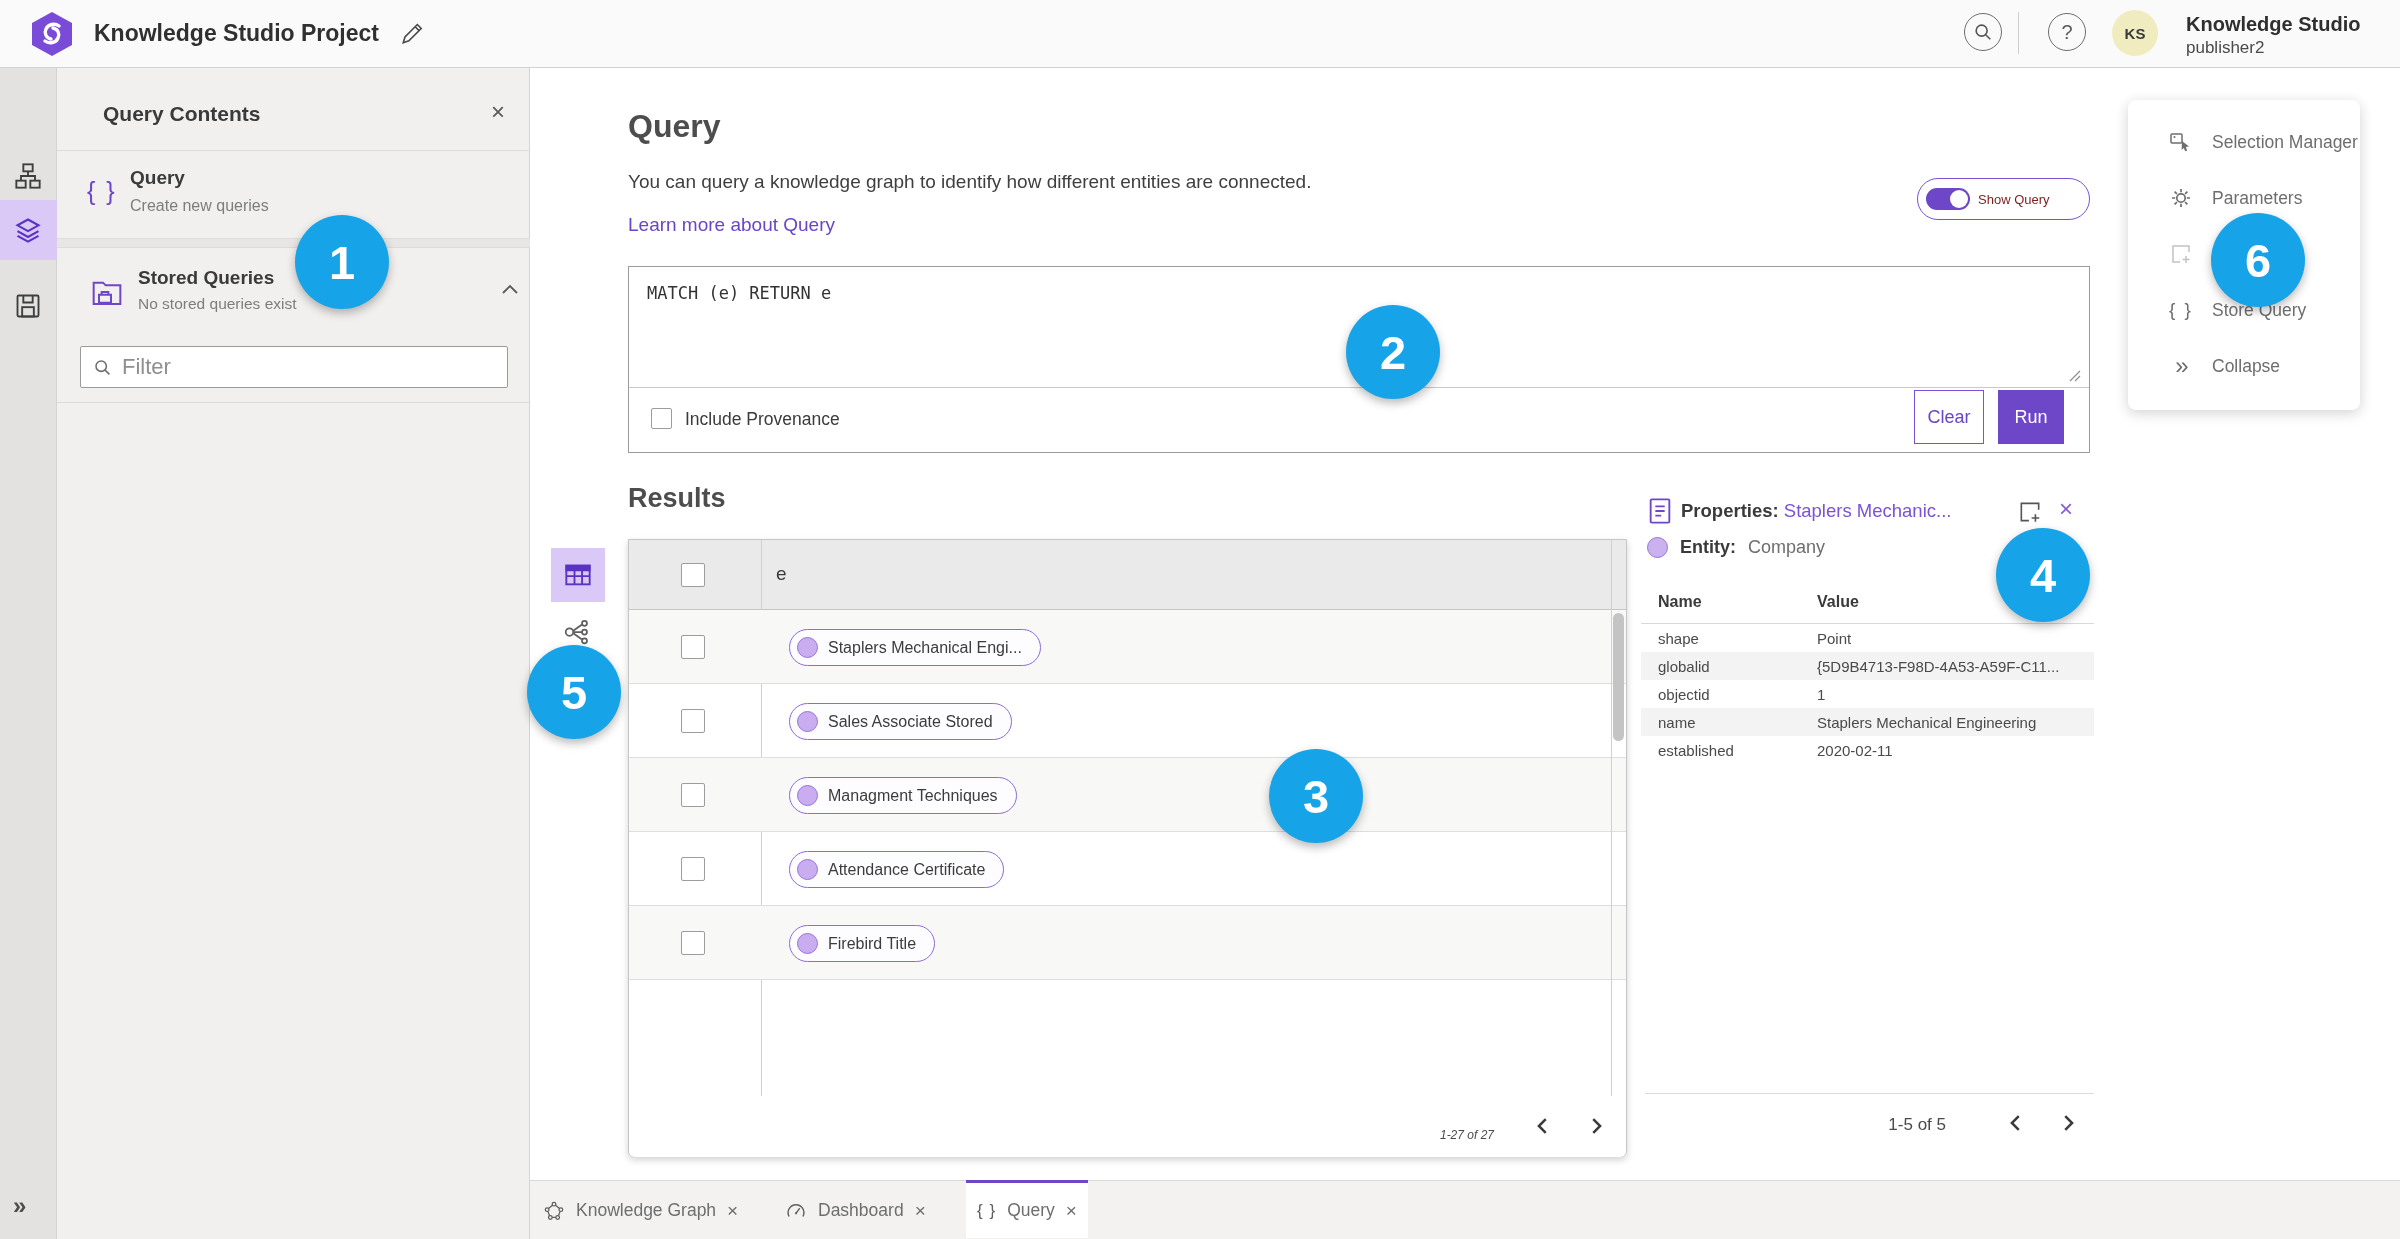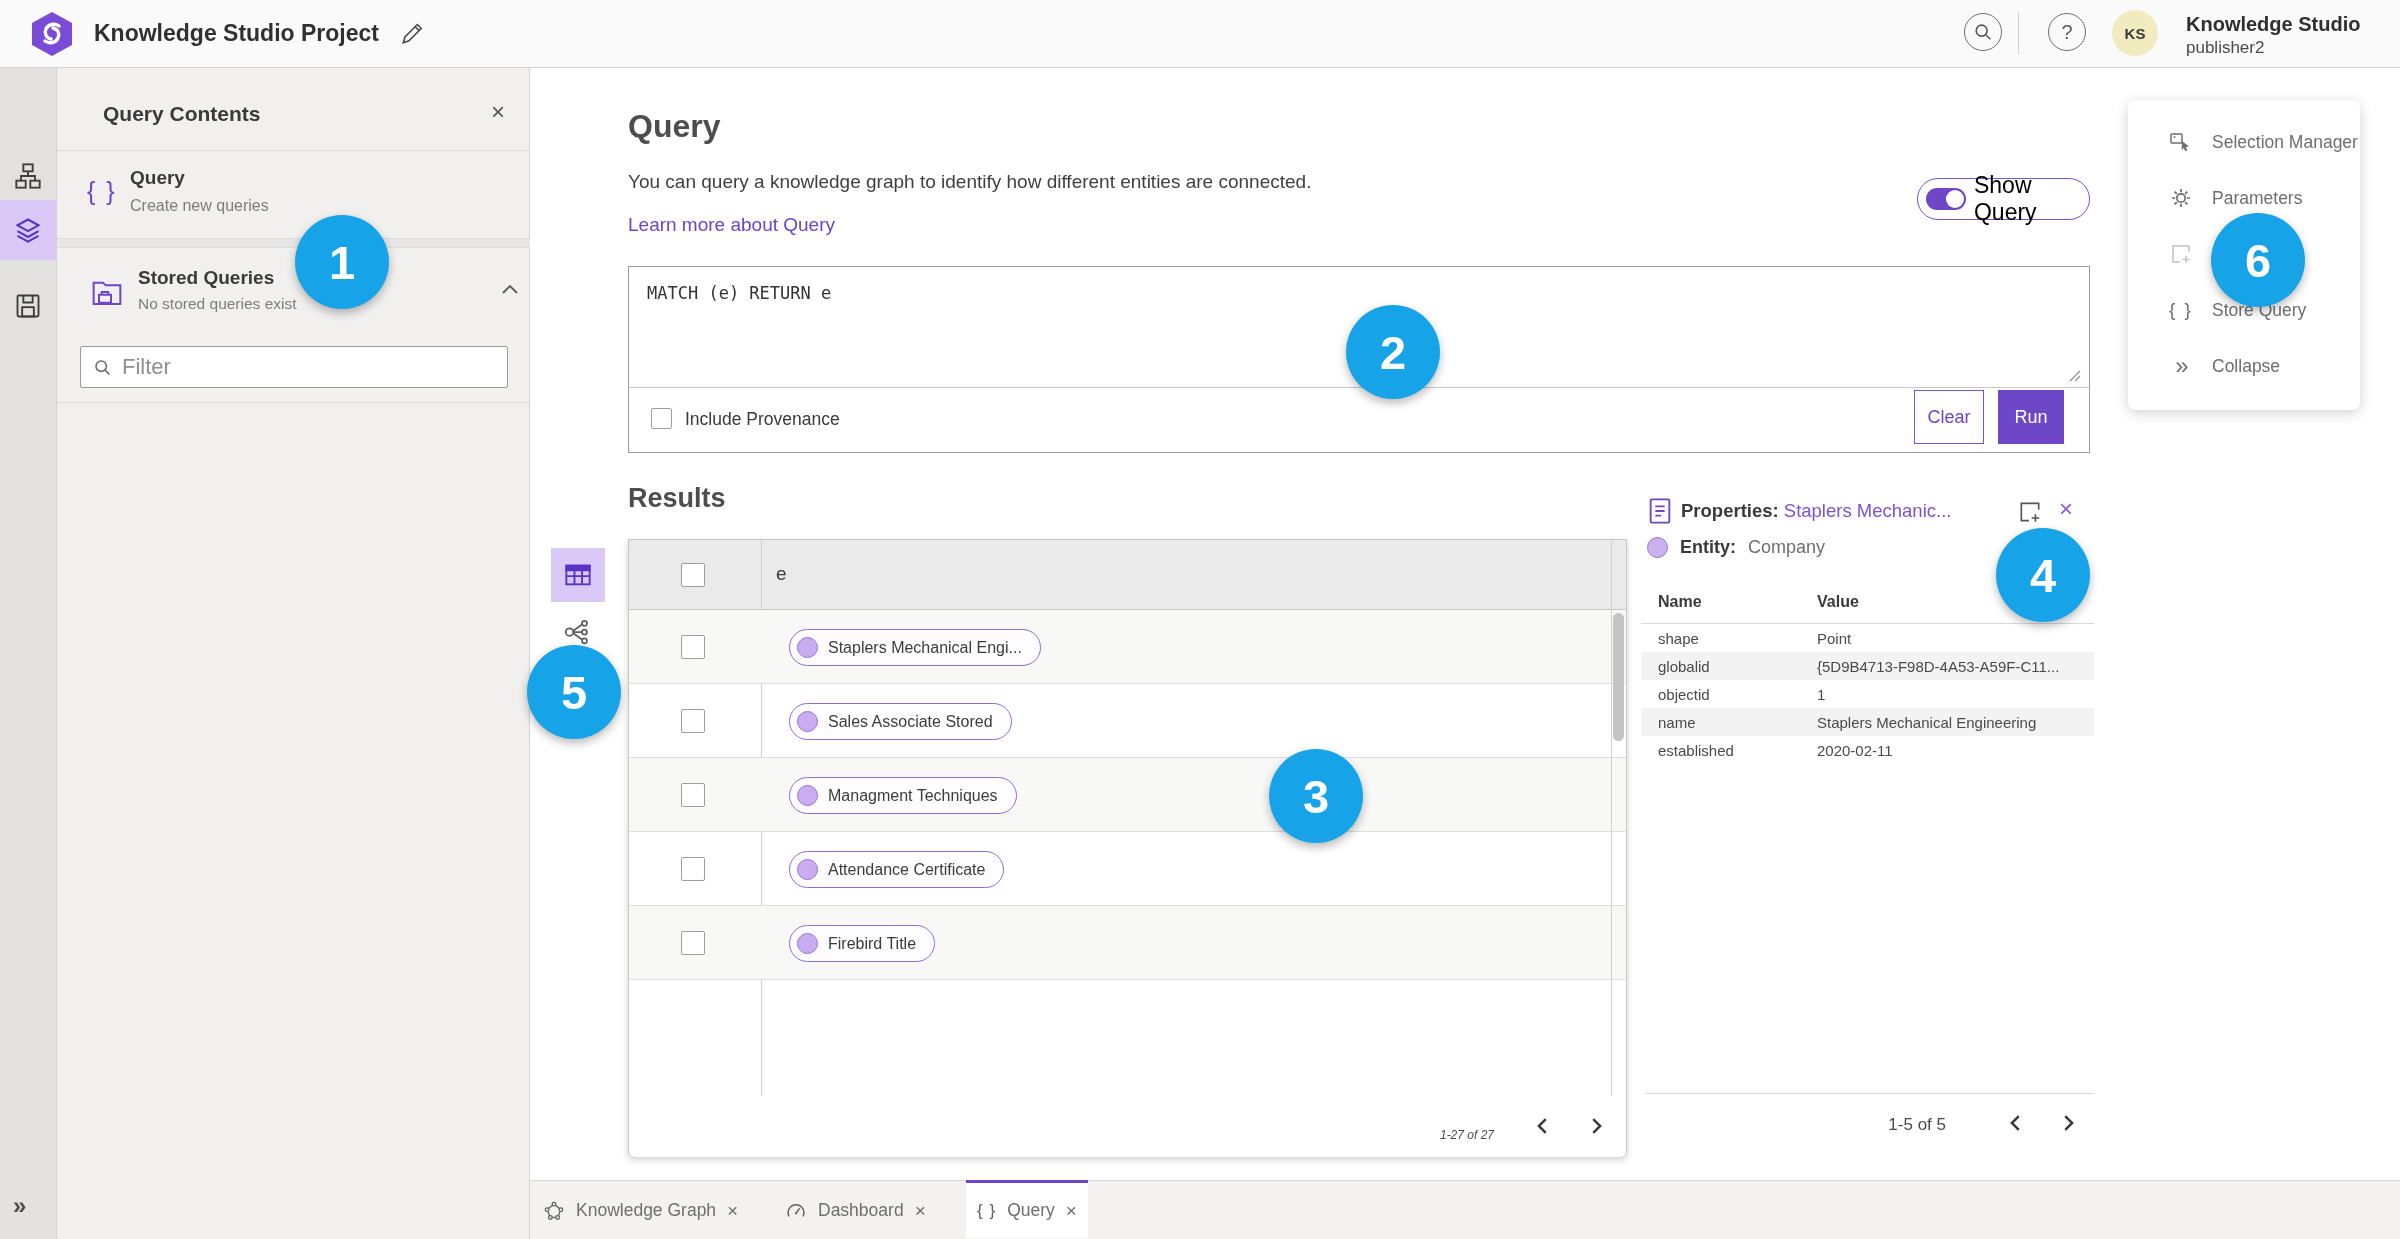--- a/index.html
+++ b/index.html
@@ -47,21 +47,21 @@
   #filter-box input { border:none; outline:none; font-size:22px; color:#4c1d95; width:340px; background:transparent; font-family:Liberation Sans, sans-serif; }
   #filter-box input::placeholder { color:#8f8f8f; }
 
   
   #q-title { position:absolute; left:628px; top:108px; font-size:32px; font-weight:700; color:#4d4d4d; }
   #q-desc { position:absolute; left:628px; top:171px; font-size:19px; color:#3f3f3f; }
   #q-link { position:absolute; left:628px; top:214px; font-size:19px; color:#6a44c9; cursor:pointer; }
   #show-query { position:absolute; left:1917px; top:178px; width:173px; height:42px; border:1.6px solid #7a52d6; border-radius:21px; background:#fff; display:flex; align-items:center; gap:8px; padding-left:8px; }
   #sq-track { width:44px; height:22px; background:#6e46c8; border-radius:11px; position:relative; }
   #sq-knob { position:absolute; right:2px; top:2px; width:18px; height:18px; background:#fff; border-radius:50%; }
-  #sq-label { font-size:23px; color:#000000; }
+  #sq-label { font-size:13px; color:#7f1d1d; }
 
   #q-card { position:absolute; left:628px; top:266px; width:1462px; height:187px; background:#fff; border:1px solid #9b9b9b; }
   #q-text { position:absolute; left:18px; top:16px; font-family:"DejaVu Sans Mono","Liberation Mono",monospace; font-size:17px; color:#333; white-space:pre; }
   #q-resize { position:absolute; left:1440px; top:103px; color:#8d8d8d; }
   #q-innerdiv { position:absolute; left:0; top:120px; width:1460px; height:1px; background:#c9c9c9; }
   .cb { background:#fff; border:1.5px solid #9d9d9d; border-radius:2px; }
   #prov-cb { position:absolute; left:22px; top:141px; width:21px; height:21px; }
   #prov-label { position:absolute; left:56px; top:142px; font-size:17.5px; color:#3a3a3a; }
   #clear-btn { position:absolute; left:1285px; top:123px; width:70px; height:54px; background:#fff; border:1.6px solid #7a52d6; color:#6a44c9; font-size:18px; display:flex; align-items:center; justify-content:center; }
   #run-btn { position:absolute; left:1369px; top:123px; width:66px; height:54px; background:#6e46c8; color:#fff; font-size:18px; display:flex; align-items:center; justify-content:center; }

